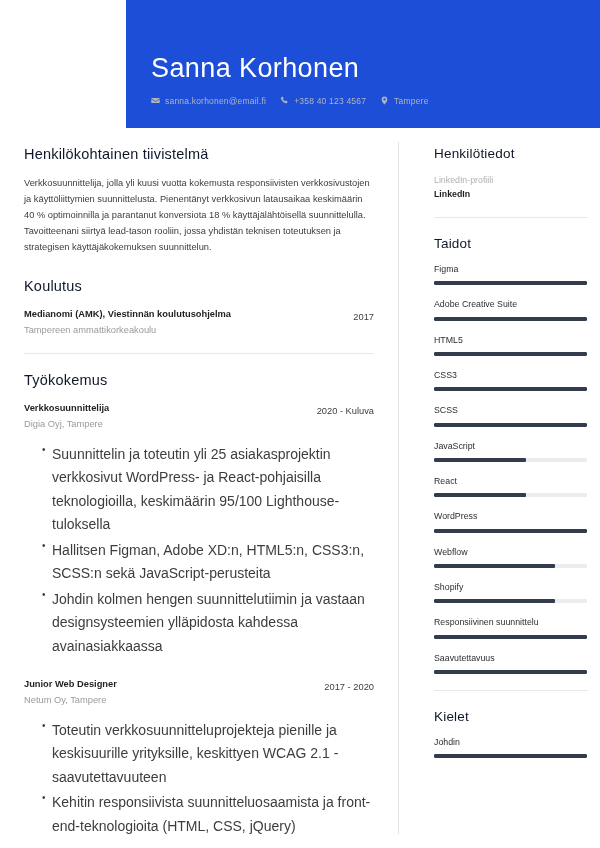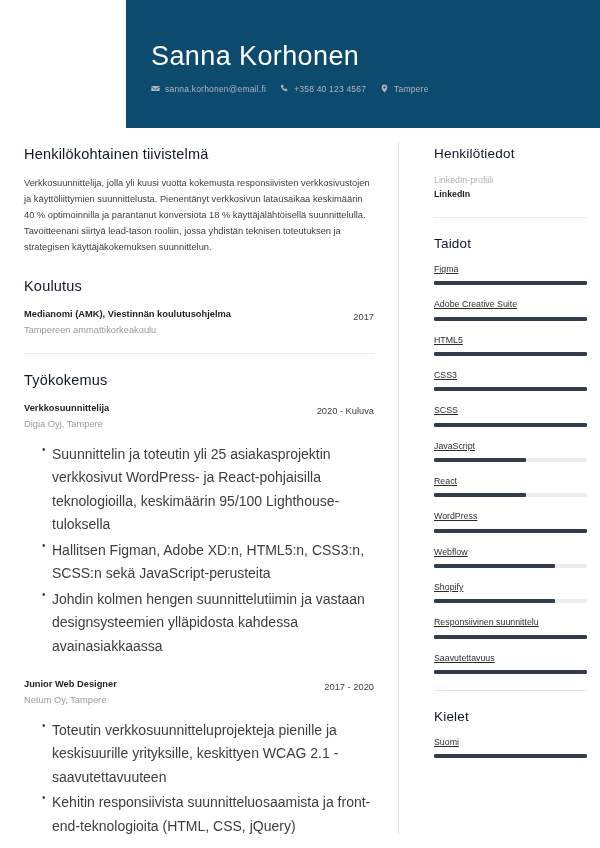--- a/index.html
+++ b/index.html
@@ -16,23 +16,23 @@
     overflow: hidden;
   }
 
   
   .header {
     position: absolute;
     left: 126px;
     top: 0;
     right: 0;
     height: 128px;
-    background: #0c4a6e;
+    background: #1d4ed8;
     box-sizing: border-box;
-    padding: 0 0 12px 25px;
+    padding: 0 0 0 25px;
     display: flex;
     flex-direction: column;
     justify-content: flex-end;
   }
   .header-name {
     color: #ffffff;
     font-size: 27px;
     font-weight: 400;
     letter-spacing: 0.4px;
     line-height: 1.1;
@@ -180,21 +180,21 @@
     font-size: 8.8px;
     font-weight: bold;
     color: #1f1f1f;
     line-height: 1.6;
   }
   .hr-line-r {
     height: 1px;
     background: #e8e8e8;
     margin: 16px 0 18px 0;
   }
-  .skill { margin-bottom: 13px; text-decoration: underline; }
+  .skill { margin-bottom: 13px; }
   .skill-name {
     font-size: 8.8px;
     color: #2e2e2e;
     margin-bottom: 6px;
     line-height: 1.4;
   }
   .skill-track {
     width: 153px;
     height: 4px;
     background: #ececec;
@@ -401,21 +401,21 @@
           <div class="skill-fill" style="width: 100%;"></div>
         </div>
       </div>
     </div>
 
     <div class="hr-line-r"></div>
 
     <div class="section">
       <div class="sec-title right">Kielet</div>
       <div class="skill">
-        <div class="skill-name">Suomi</div>
+        <div class="skill-name">Johdin</div>
         <div class="skill-track">
           <div class="skill-fill" style="width: 100%;"></div>
         </div>
       </div>
     </div>
 
   </div>
 </div>
 
 </body></html>

